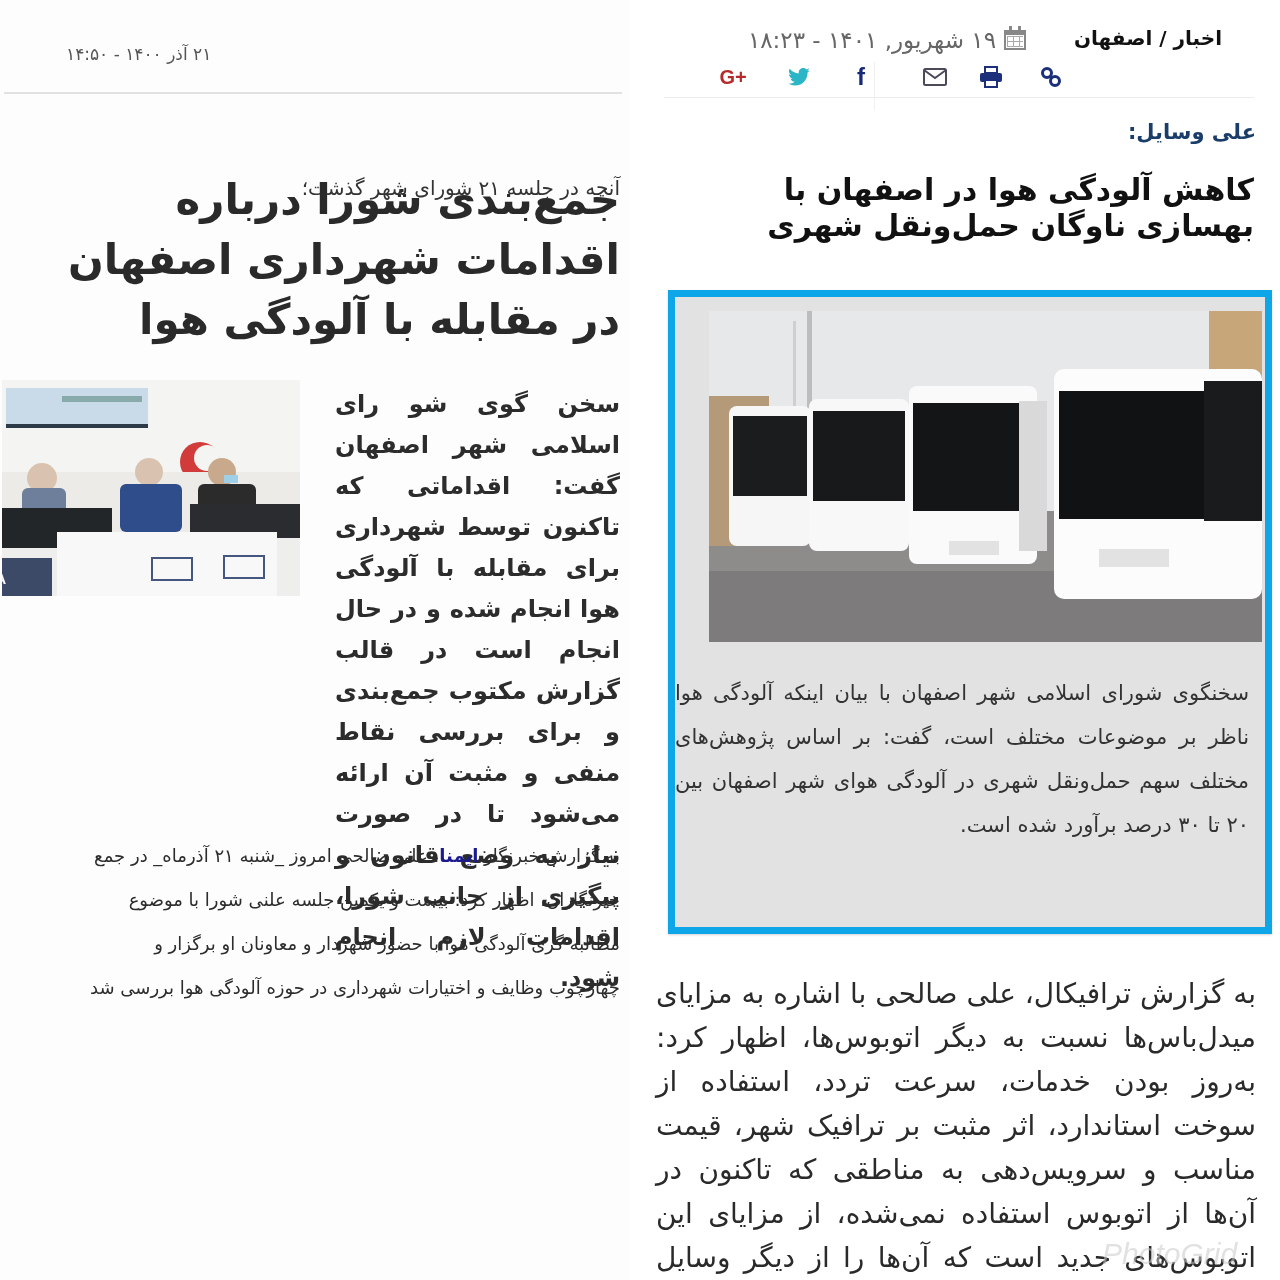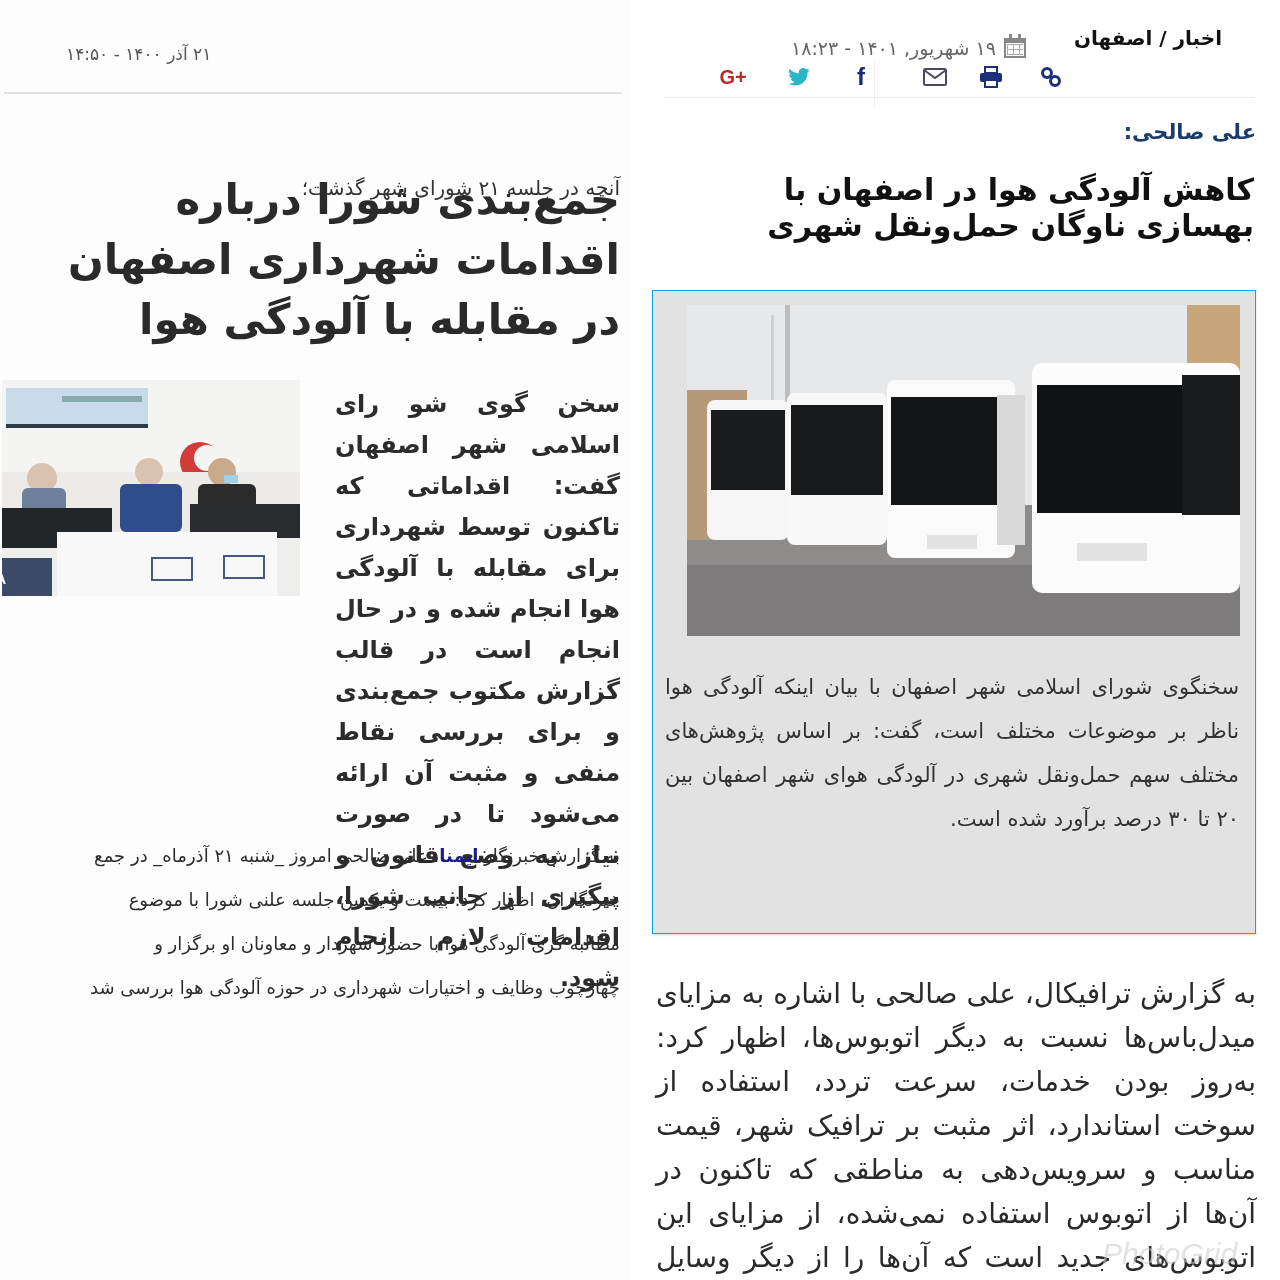--- a/index.html
+++ b/index.html
@@ -16,40 +16,40 @@
     .l-subtitle { position: absolute; top: 128px; right: 10px; font-size: 20px; color: #333; white-space: nowrap; margin-top: 48px; }
     .l-title { position: absolute; top: 170px; right: 10px; width: 600px; font-size: 42px; font-weight: bold; line-height: 60px; color: #2a2a2a; text-align: right; }
     .l-photo { position: absolute; top: 380px; left: 2px; width: 298px; height: 216px; background: #f1f1f1; overflow: hidden; }
     .l-lead { position: absolute; top: 384px; right: 10px; width: 285px; font-size: 24px; line-height: 41px; color: #2c2c2c; text-align: justify; text-align-last: right; font-weight: bold; }
     .l-body { position: absolute; top: 834px; right: 10px; width: 640px; font-size: 18px; line-height: 44px; color: #2c2c2c; white-space: nowrap; overflow: hidden; }
     .l-body .line { display: block; text-align: right; }
     .link-ima { color: #1b1b8f; font-weight: bold; }
 
     
     .breadcrumb { position: absolute; top: 26px; right: 58px; font-size: 20px; font-weight: bold; color: #111; white-space: nowrap; }
-    .r-date { position: absolute; top: 37px; right: 254px; font-size: 19px; color: #666; white-space: nowrap; display: flex; align-items: center; gap: 8px; }
+    .r-date { position: absolute; top: 27px; right: 254px; font-size: 23px; color: #666; white-space: nowrap; display: flex; align-items: center; gap: 8px; }
     .cal-icon { width: 22px; height: 20px; border: 2px solid #888; border-top-width: 5px; position: relative; display: inline-block; }
     .cal-icon::before, .cal-icon::after { content: ""; position: absolute; top: -9px; width: 3px; height: 6px; background: #888; }
     .cal-icon::before { left: 3px; } .cal-icon::after { right: 3px; }
     .cal-grid { position: absolute; inset: 1px; background-image: linear-gradient(#aaa 1px, transparent 1px), linear-gradient(90deg, #aaa 1px, transparent 1px); background-size: 6px 5px; }
 
     .share-bar { position: absolute; top: 60px; left: 24px; width: 590px; height: 38px; border-bottom: 1px solid #ececec; }
     .share-sep { position: absolute; top: 62px; left: 234px; width: 1px; height: 48px; background: #f0f0f0; }
     .share-icon { position: absolute; top: 0; width: 34px; height: 34px; display: flex; align-items: center; justify-content: center; cursor: pointer; }
     .g-plus { left: 52px; color: #b52a2a; font-weight: bold; font-size: 20px; font-family: "Liberation Sans", sans-serif; }
     .tw { left: 118px; }
     .fb { left: 180px; color: #172a78; font-weight: bold; font-size: 24px; font-family: "Liberation Sans", sans-serif; }
     .mail { left: 254px; }
     .print { left: 310px; }
     .linkc { left: 370px; }
 
     .author { position: absolute; top: 120px; right: 24px; font-size: 21px; font-weight: bold; color: #1a3d6a; white-space: nowrap; }
     .r-title { position: absolute; top: 172px; right: 26px; width: 560px; font-size: 30px; font-weight: bold; line-height: 36px; color: #111; text-align: right; }
 
-    .lead-box { position: absolute; top: 290px; left: 12px; width: 604px; height: 644px; background: #e2e2e2; border: 1px solid #0ea5e9; box-shadow: 0 1px 2px #d4d4d4; }
+    .lead-box { position: absolute; top: 290px; left: 28px; width: 604px; height: 644px; background: #e2e2e2; border: 7px solid #0ea5e9; box-shadow: 0 1px 2px #d4d4d4; }
     .bus-photo { position: absolute; top: 14px; left: 34px; width: 553px; height: 331px; background: #c8c8c8; overflow: hidden; }
     .lead-text { position: absolute; top: 374px; right: 16px; width: 574px; font-size: 21px; line-height: 44px; color: #333; text-align: justify; text-align-last: right; }
 
     .r-body { position: absolute; top: 972px; right: 24px; width: 600px; font-size: 28px; line-height: 44px; color: #2a2a2a; text-align: justify; text-align-last: justify; }
     .watermark { position: absolute; top: 1205px; left: 462px; font-size: 30px; font-style: italic; color: rgba(200,200,200,0.55); direction: ltr; font-family: "Liberation Sans", sans-serif; pointer-events: none; margin-top: 32px; }
   </style>
 </head>
 <body>
 
 <div id="left-panel" class="panel">
@@ -131,21 +131,21 @@
     <div class="share-icon linkc">
       <svg width="22" height="22" viewBox="0 0 22 22">
           <circle cx="7" cy="7" r="4.5" fill="none" stroke="#1c2f7a" stroke-width="3"></circle>
           <circle cx="15" cy="15" r="4.5" fill="none" stroke="#1c2f7a" stroke-width="3"></circle>
           <path d="M9.5 9.5l3 3" stroke="#1c2f7a" stroke-width="3"></path>
         </svg>
     </div>
   </div>
   <div class="share-sep"></div>
 
-  <div class="author">علی صالحی:</div>
+  <div class="author">علی وسایل:</div>
   <h1 class="r-title">کاهش آلودگی هوا در اصفهان با بهسازی ناوگان حمل‌ونقل شهری</h1>
 
   <div class="lead-box">
     <div class="bus-photo">
       <svg width="553" height="331" viewBox="0 0 553 331" xmlns="http://www.w3.org/2000/svg">
         <rect width="553" height="331" fill="#e7e8ea"></rect>
         <rect x="0" y="250" width="553" height="81" fill="#7d7b7c"></rect>
         <rect x="0" y="200" width="553" height="60" fill="#8e8b8b"></rect>
         <rect x="0" y="85" width="60" height="150" fill="#b49a78"></rect>
         <rect x="500" y="0" width="53" height="110" fill="#c7a67a"></rect>

